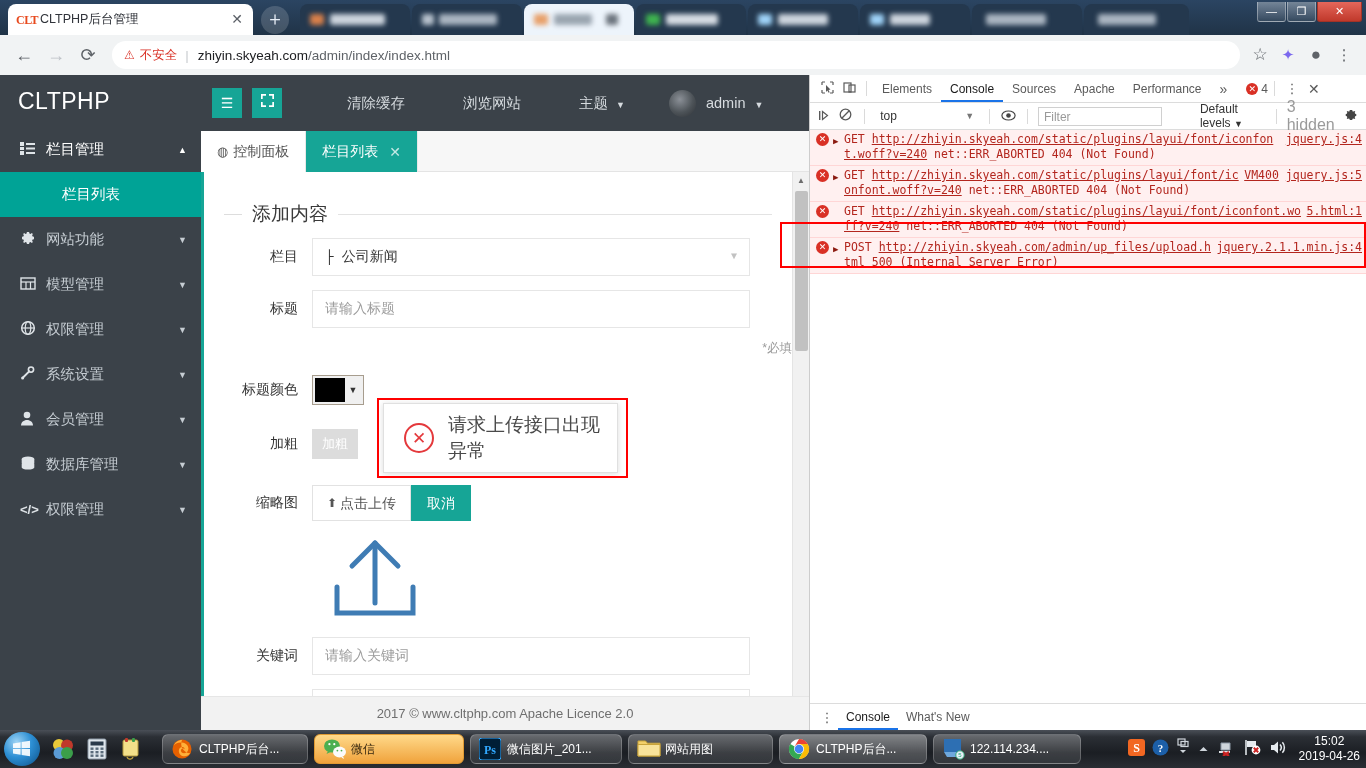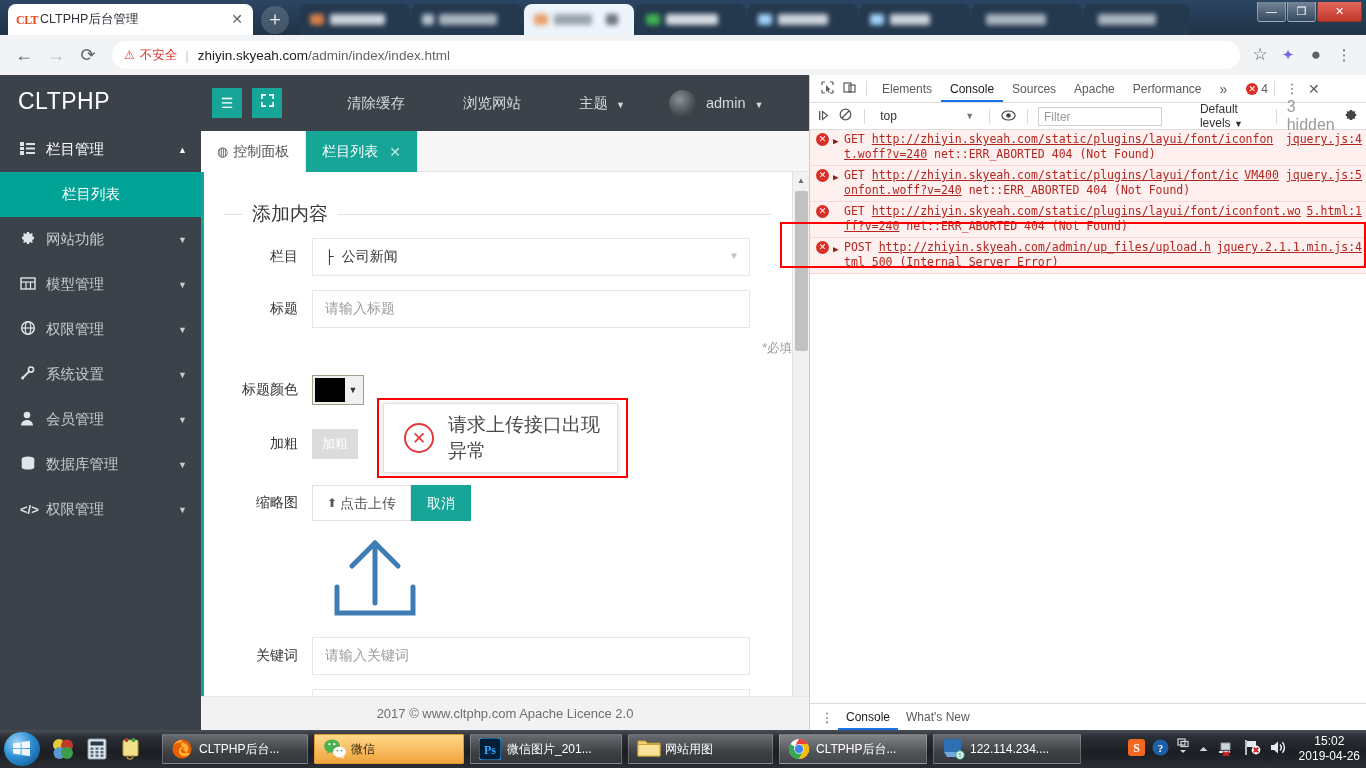--- a/index.html
+++ b/index.html
@@ -294,21 +294,21 @@
     display:flex; align-items:center; padding-left:4px;
   }
   .tb-start {
     width:36px; height:34px; border-radius:50%;
     background:radial-gradient(circle at 35% 30%, #9fd4f5 0%, #2d8fd4 45%, #0c4f86 100%);
     position:relative;
   }
   .qlaunch { width:34px; height:34px; display:flex; align-items:center; justify-content:center; }
   .task-btn {
     height:30px; margin-left:6px; min-width:146px;
-    border:1px solid rgba(255,255,255,.22); border-radius:1px;
+    border:1px solid rgba(255,255,255,.22); border-radius:6px;
     background:linear-gradient(180deg,rgba(255,255,255,.28),rgba(255,255,255,.07));
     display:flex; align-items:center; gap:6px; padding:0 8px;
     color:#fff; font-size:12px;
   }
   .task-btn.wechat {
     background:linear-gradient(180deg,#ffd98a,#f0a33c);
     border-color:#e09a33; color:#3a2a10;
   }
   .app-ico { width:22px; height:22px; flex:none; }
   .tray { margin-left:auto; display:flex; align-items:center; gap:7px; padding-right:6px; }

